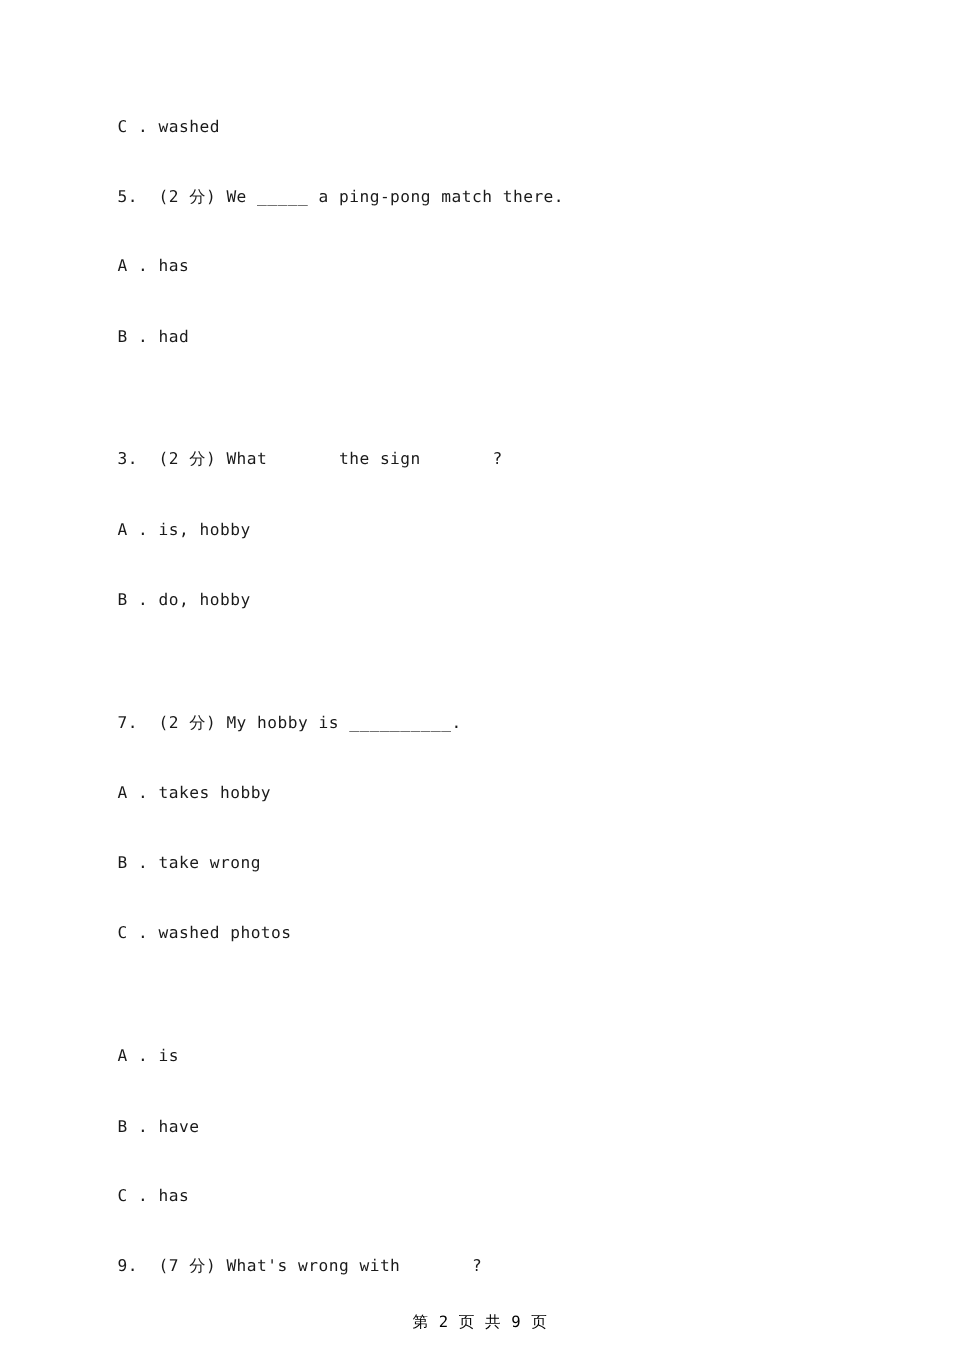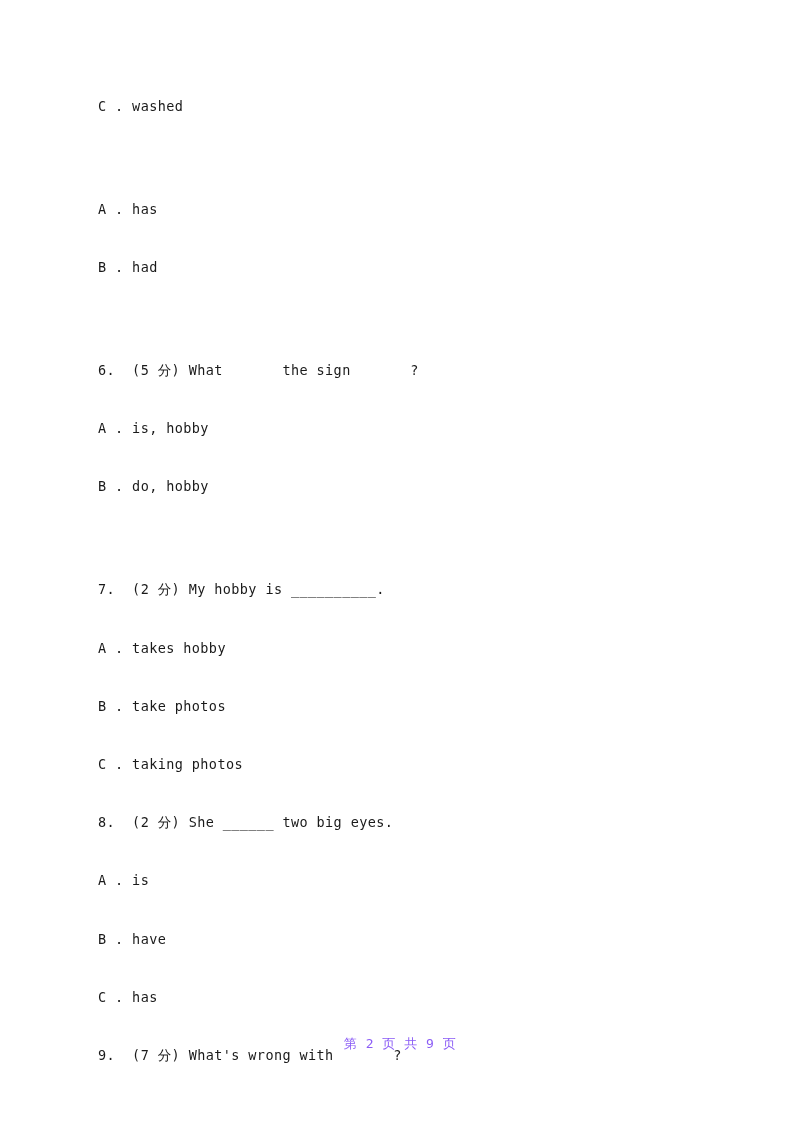--- a/index.html
+++ b/index.html
@@ -38,58 +38,58 @@
     letter-spacing: 0.4px;
   }
   .q-line {
     margin-bottom: 0;
   }
   .spacer-q { height: 44.5px; }
   .spacer-o { height: 44.8px; }
   .footer {
     position: absolute;
     left: 0;
-    top: 1035px;
+    top: 1093px;
     width: 800px;
     text-align: center;
     font-family: "DejaVu Sans Mono", monospace;
     font-size: 13px;
-    color: #8b5cf6;
+    color: #000000;
     letter-spacing: 0.5px;
   }
 </style>
 </head>
 <body>
 
 <div class="page">
   <div class="content">
     <div class="line q-line">C . washed</div>
     <div class="spacer-q"></div>
+    <div class="line q-line">5.  (2 分) We _____ a ping-pong match there.</div>
     <div class="spacer-o"></div>
     <div class="line q-line">A . has</div>
     <div class="spacer-o"></div>
     <div class="line q-line">B . had</div>
     <div class="spacer-o"></div>
     <div class="spacer-q"></div>
-    <div class="line q-line">6.  (5 分) What       the sign       ?</div>
+    <div class="line q-line">3.  (2 分) What       the sign       ?</div>
     <div class="spacer-o"></div>
     <div class="line q-line">A . is, hobby</div>
     <div class="spacer-o"></div>
     <div class="line q-line">B . do, hobby</div>
     <div class="spacer-o"></div>
     <div class="spacer-q"></div>
     <div class="line q-line">7.  (2 分) My hobby is __________.</div>
     <div class="spacer-o"></div>
     <div class="line q-line">A . takes hobby</div>
     <div class="spacer-o"></div>
-    <div class="line q-line">B . take photos</div>
+    <div class="line q-line">B . take wrong</div>
     <div class="spacer-o"></div>
-    <div class="line q-line">C . taking photos</div>
+    <div class="line q-line">C . washed photos</div>
     <div class="spacer-q"></div>
-    <div class="line q-line">8.  (2 分) She ______ two big eyes.</div>
     <div class="spacer-o"></div>
     <div class="line q-line">A . is</div>
     <div class="spacer-o"></div>
     <div class="line q-line">B . have</div>
     <div class="spacer-o"></div>
     <div class="line q-line">C . has</div>
     <div class="spacer-q"></div>
     <div class="line q-line">9.  (7 分) What's wrong with       ?</div>
     <div class="spacer-o"></div>
 

